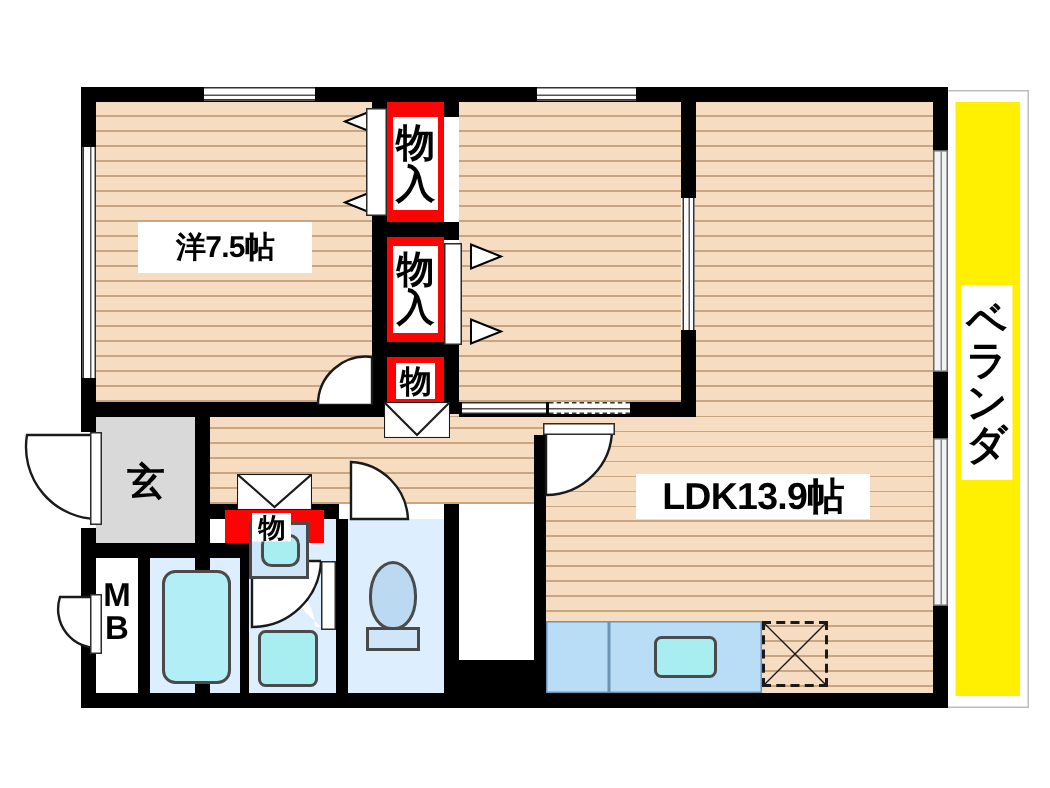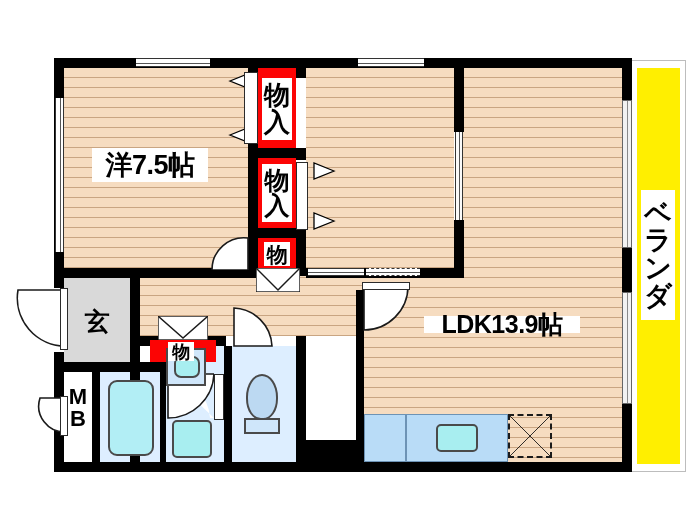--- a/index.html
+++ b/index.html
@@ -350,24 +350,24 @@
   <div class="counter" style="left:406px; top:414px; width:102px; height:48px;"></div>
   <div class="sink-sq" style="left:436px; top:424px; width:42px; height:28px;"></div>
 
   <div class="fridge" style="left:508px; top:414px; width:44px; height:44px;">
     <svg viewBox="0 0 44 44" preserveAspectRatio="none">
       <line x1="0" y1="0" x2="44" y2="44" stroke="#1a1a1a" stroke-width="1"></line>
       <line x1="44" y1="0" x2="0" y2="44" stroke="#1a1a1a" stroke-width="1"></line>
     </svg>
   </div>
 
-  <div class="lbl" style="left:92px; top:148px; width:116px; height:34px; font-size:27px;">洋7.5帖</div>
-
-
-  <div class="lbl" style="left:424px; top:316px; width:156px; height:17px; font-size:25px;">LDK13.9帖</div>
+  <div class="lbl" style="left:92px; top:148px; width:116px; height:34px; font-size:20px;">洋7.5帖</div>
+
+
+  <div class="lbl" style="left:424px; top:316px; width:156px; height:30px; font-size:25px;">LDK13.9帖</div>
 
   <div class="lbl" style="left:81px; top:306px; width:32px; height:30px; font-size:25px; background:transparent;">玄</div>
 
   <div class="lbl-vert" style="left:63px; top:382px; width:30px; height:52px; font-size:22px; background:transparent;">
     <span>M</span>
     <span>B</span>
   </div>
 
   <div class="lbl-vert" style="left:641px; top:190px; width:34px; height:130px; font-size:27px;">
     <span>ベ</span>

